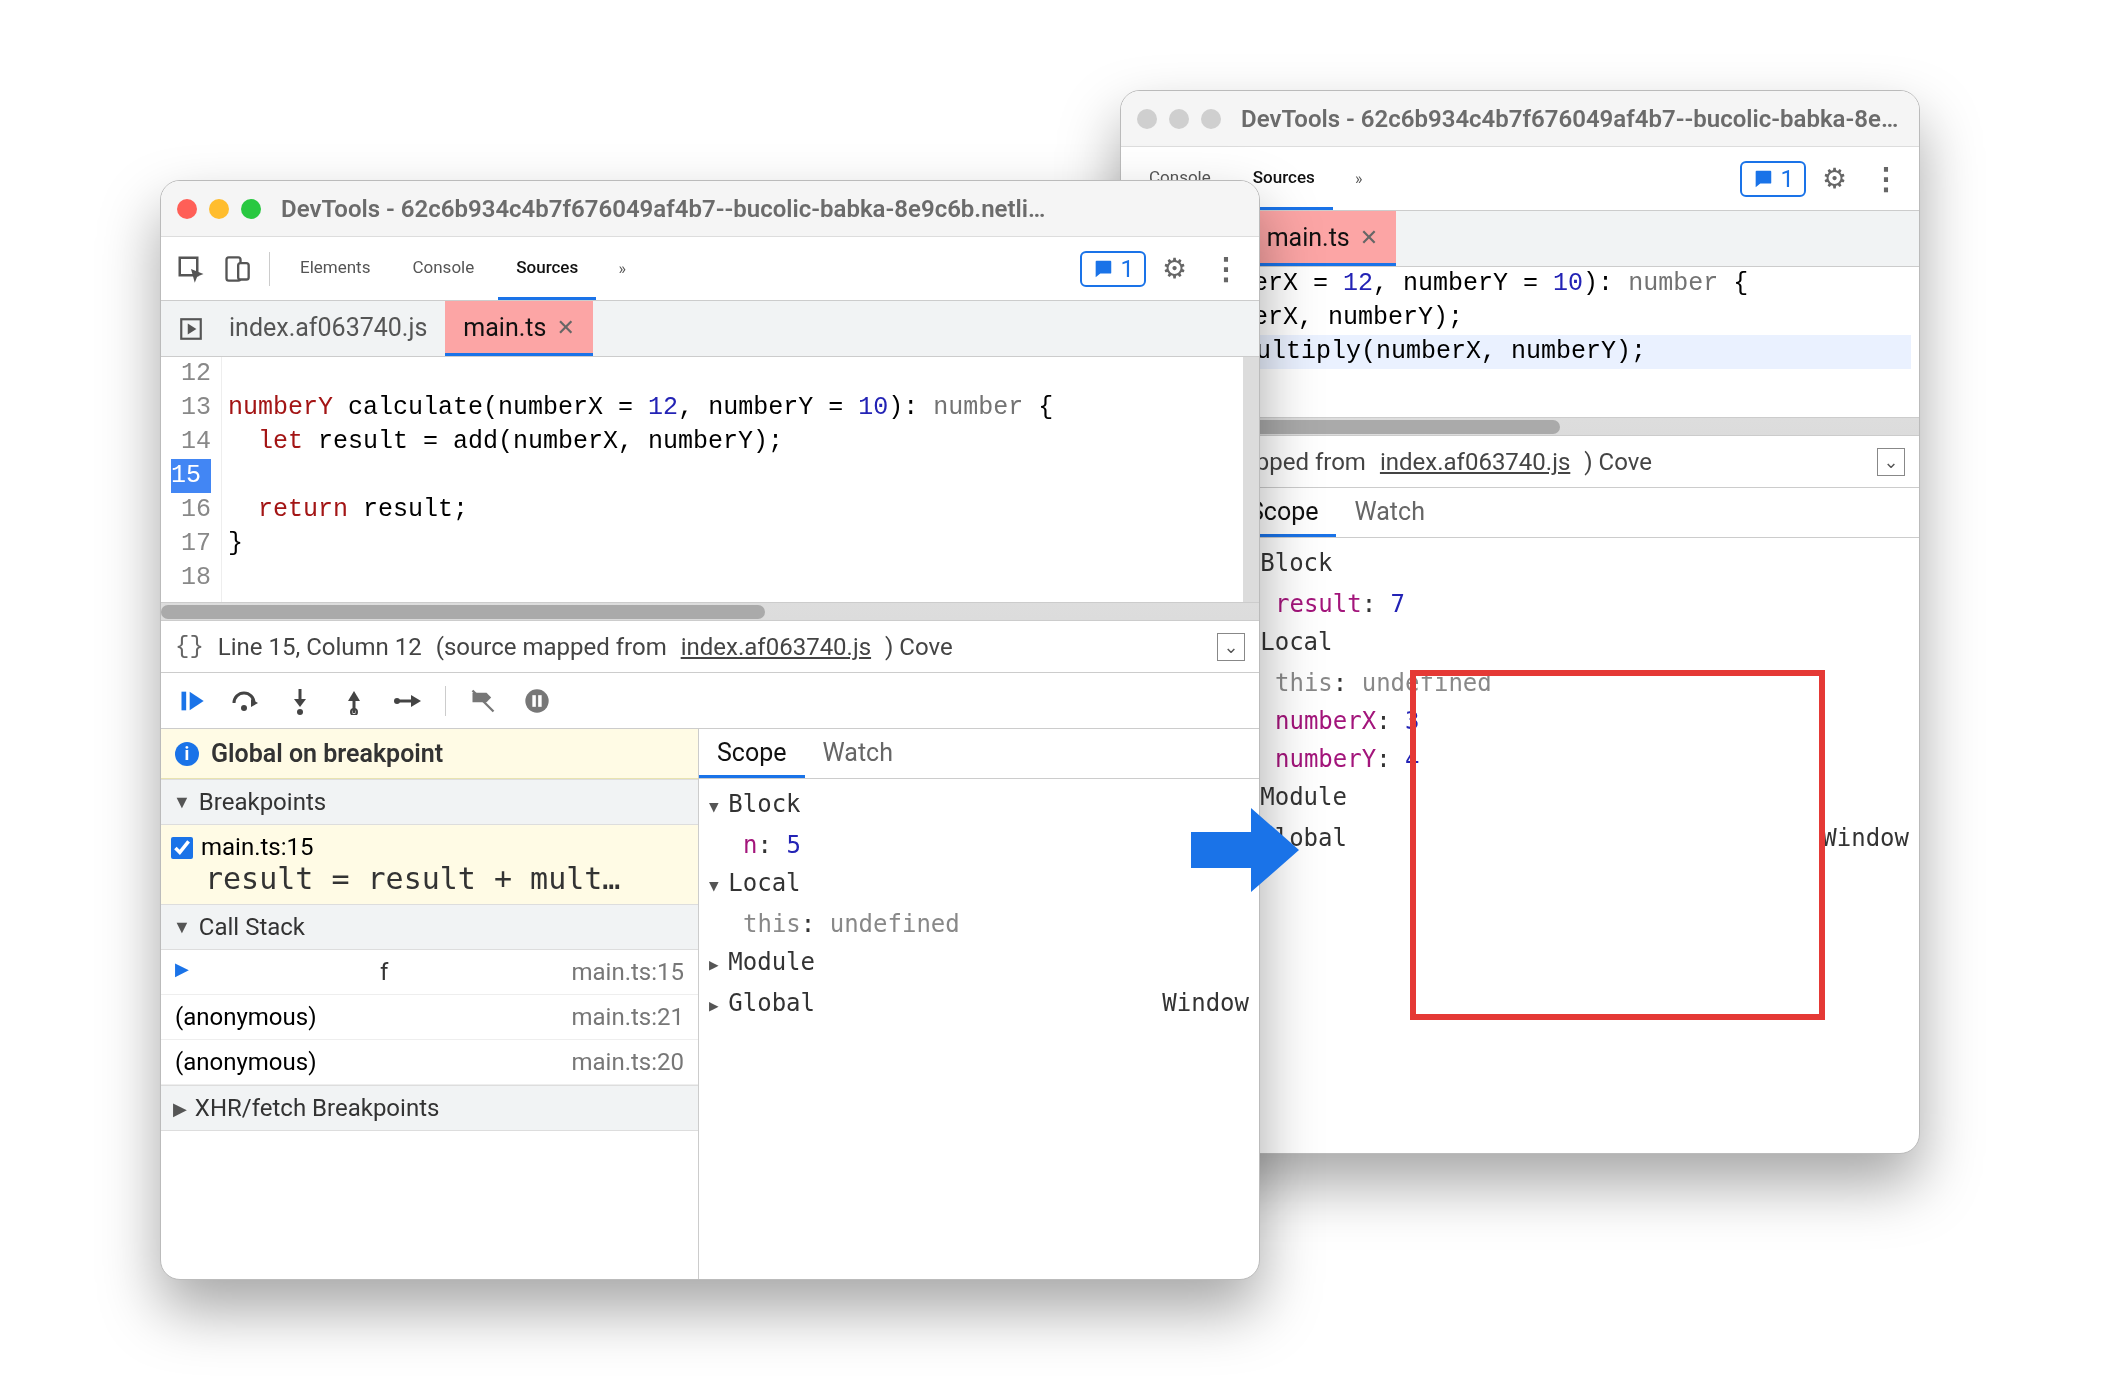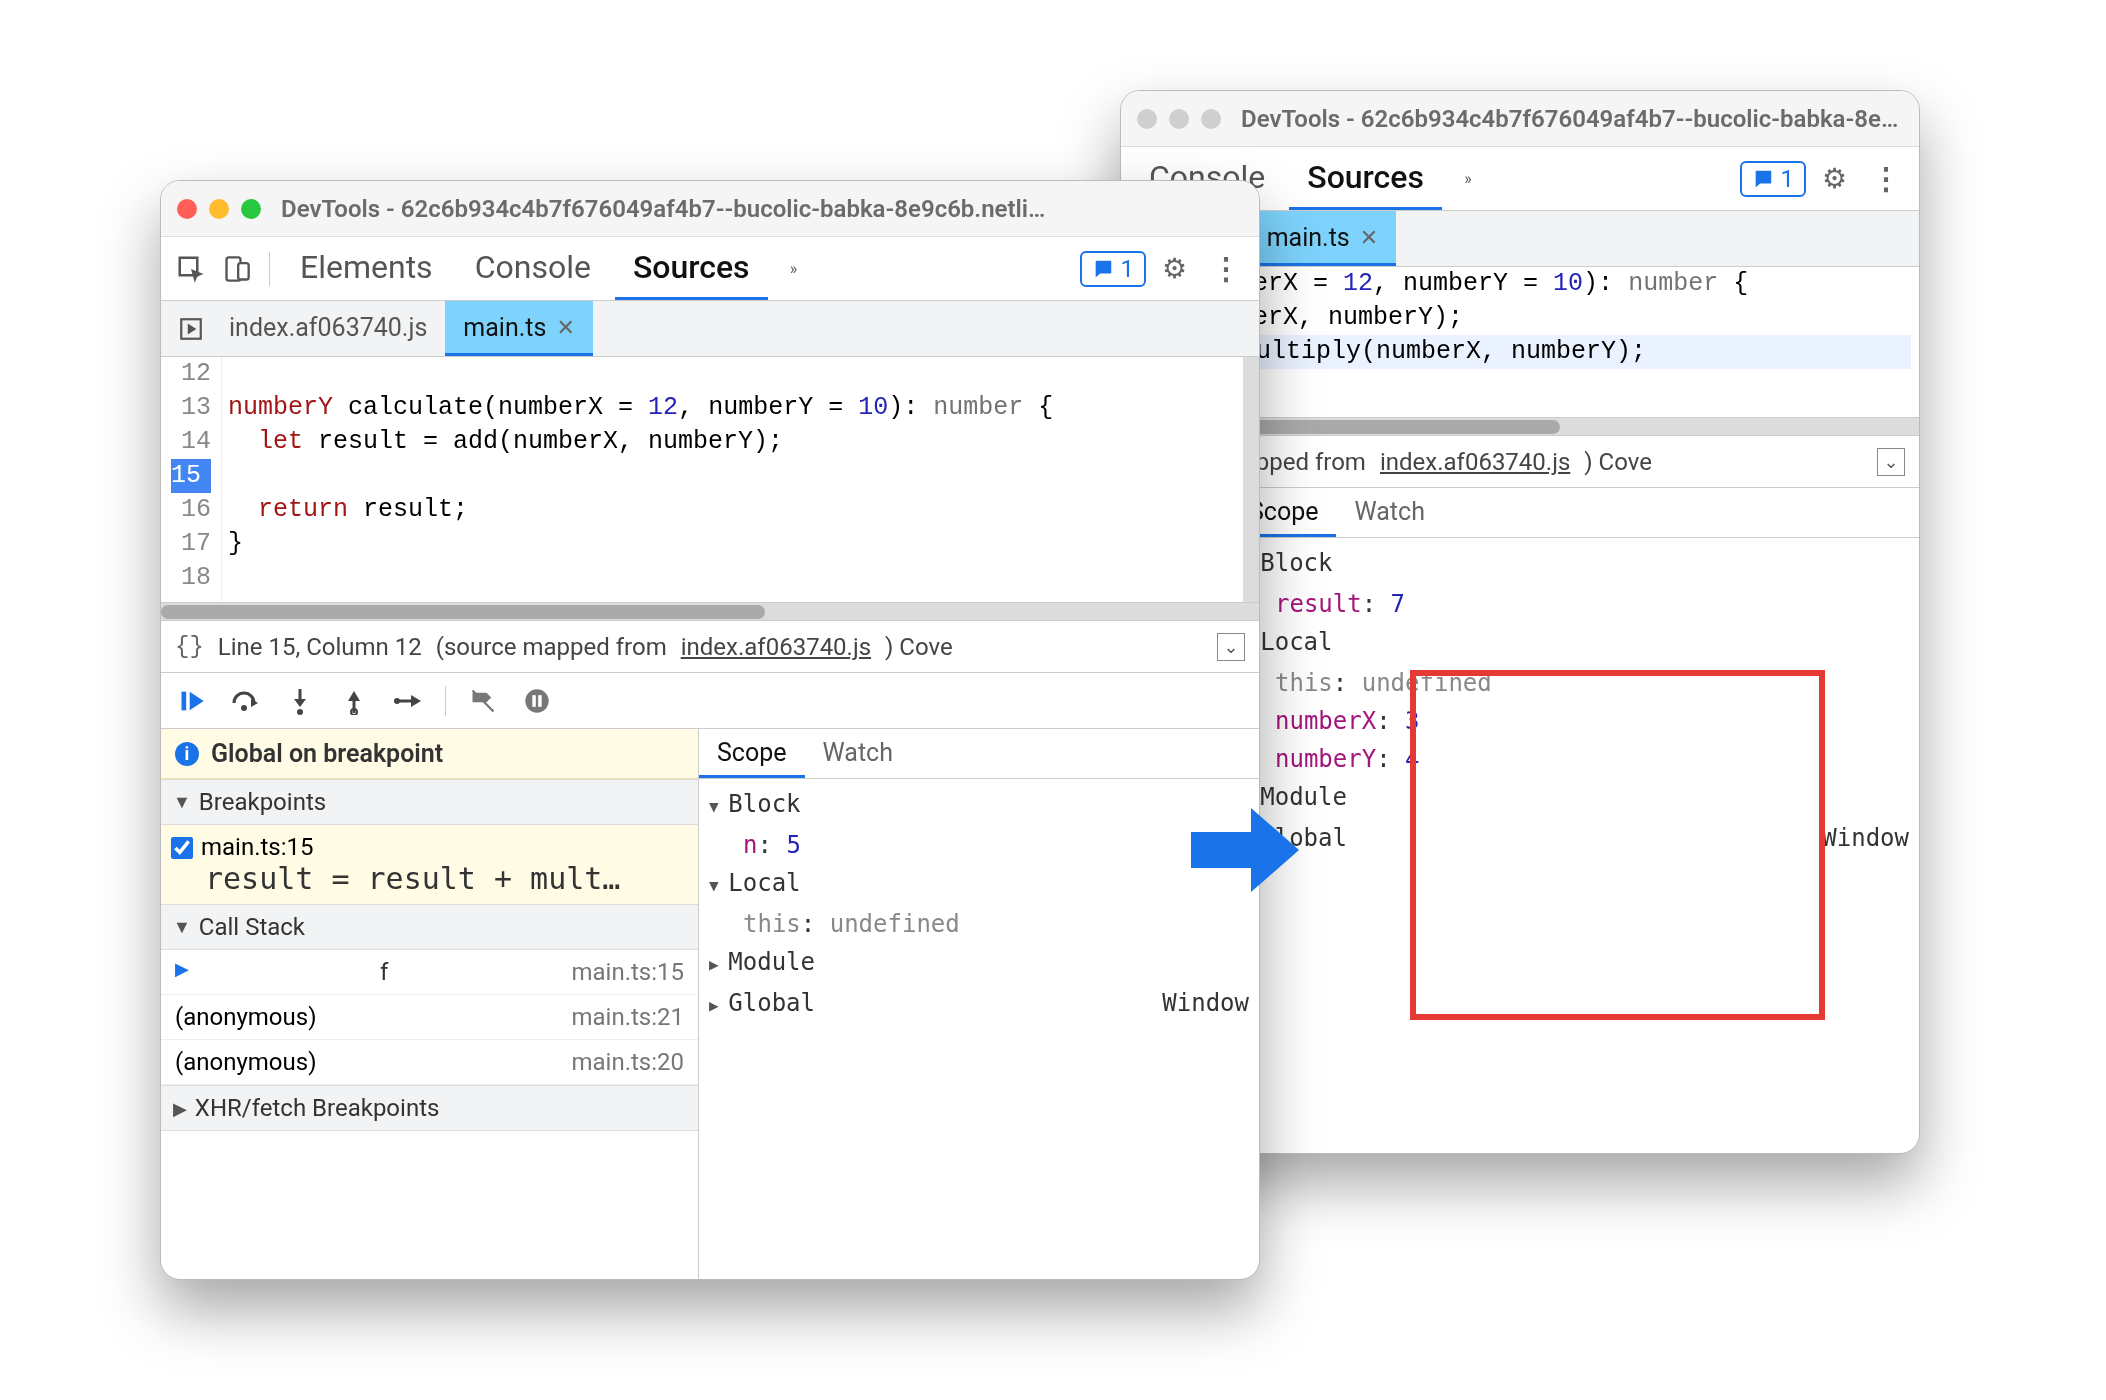--- a/index.html
+++ b/index.html
@@ -60,21 +60,21 @@
   .ts-icon {
     width: 40px; height: 40px;
     display:flex; align-items:center; justify-content:center;
     color:#555;
   }
   .ts-tab {
     padding: 0 18px;
     height: 100%;
     display:flex;
     align-items:center;
-    font-size: 32px;
+    font-size: 17px;
     color:#555;
     border-bottom: 3px solid transparent;
     cursor:pointer;
   }
   .ts-tab.active { color:#111; border-bottom-color:#1a73e8; font-weight:500;}
   .ts-spacer { flex:1; }
   .ts-badge {
     display:flex; align-items:center; gap:6px;
     border:2px solid #1a73e8; border-radius:6px;
     padding: 2px 10px; color:#1a73e8;
@@ -95,21 +95,21 @@
   .play-ico { width:40px; display:flex; justify-content:center; color:#555;}
   .ftab {
     display:flex; align-items:center; gap:10px;
     padding: 0 18px;
     height:100%;
     font-size: 25px;
     color:#555;
     border-bottom: 3px solid transparent;
   }
   .ftab.active {
-    background:#7dd3fc;
+    background:#fca5a5;
     color:#111;
     border-bottom-color:#1a73e8;
   }
   .close-x { color:#666; font-size:22px; }
 
   
   .editor {
     display:flex;
     background:#fff;
     position:relative;

